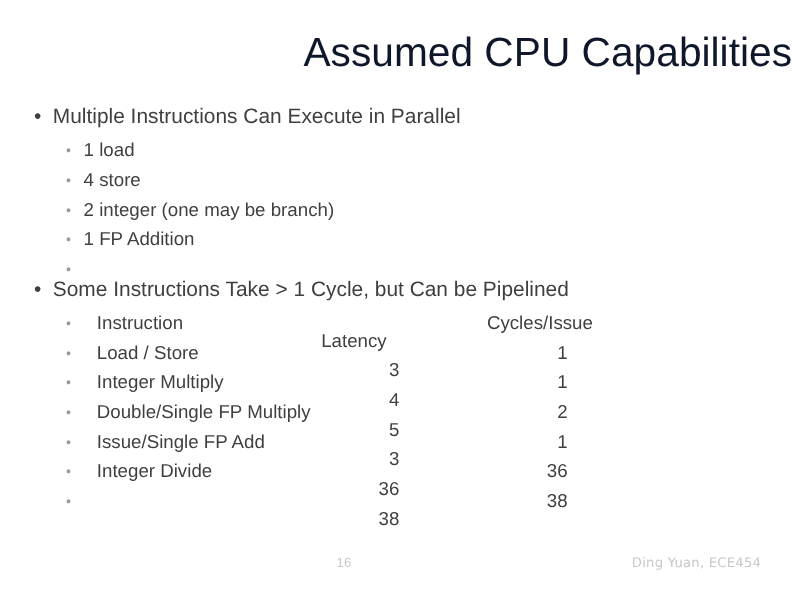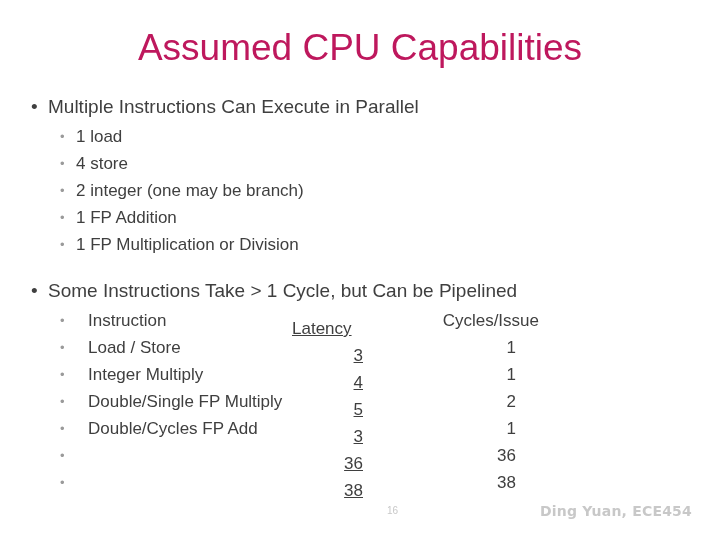--- a/index.html
+++ b/index.html
@@ -20,25 +20,25 @@
     height: 540px;
     background: #ffffff;
   }
 
   
   .slide-title {
     position: absolute;
     left: 0;
     top: 26px;
     width: 720px;
-    text-align: center;
+    text-align: right;
     font-size: 37px;
     line-height: 44px;
     font-weight: 400;
-    color: #be185d;
+    color: #0f172a;
     letter-spacing: 0px;
   }
 
   
   .body {
     position: absolute;
     left: 0;
     top: 92px;
     width: 720px;
   }
@@ -102,24 +102,23 @@
   .trow .c-name {
     position: absolute;
     left: 76px;
     top: 0;
     white-space: nowrap;
     margin-left: 12px;
   }
   .trow .c-lat {
     position: absolute;
     left: 250px;
-    top: 8px;
+    top: 16px;
     width: 113px;
     text-align: right;
-    text-decoration: underline;
   }
   .trow .c-cyc {
     position: absolute;
     left: 390px;
     top: 0;
     width: 126px;
     text-align: right;
   }
   .trow.header .c-lat {
     text-align: left;
@@ -131,35 +130,34 @@
     left: 399px;
     width: 140px;
   }
 
   
   .footer-page {
     position: absolute;
     left: 306px;
     top: 503px;
     width: 92px;
-    text-align: right;
-    font-size: 10px;
+    text-align: left;
+    font-size: 12px;
     line-height: 16px;
     color: #c8c8c8;
   }
   .footer-credit {
     position: absolute;
     right: 28px;
     top: 503px;
-    font-size: 14px;
+    font-size: 12px;
     line-height: 16px;
     color: #c8c8c8;
     font-family: "DejaVu Sans", sans-serif;
     letter-spacing: 0.2px;
-    font-weight: bold;
   }
 </style>
 </head>
 <body>
 
 <div class="slide">
 
   <div class="slide-title">Assumed CPU Capabilities</div>
 
   <div class="body">
@@ -181,21 +179,20 @@
       <div class="l2">
         <span class="bullet-dot">•</span>
         <span>2 integer (one may be branch)</span>
       </div>
       <div class="l2">
         <span class="bullet-dot">•</span>
         <span>1 FP Addition</span>
       </div>
       <div class="l2">
         <span class="bullet-dot">•</span>
-        <span>1 FP Multiplication or Division</span>
       </div>
     </div>
 
     <div class="gap-between"></div>
 
     <div class="l1">
       <span class="bullet-dot">•</span>
       <span>Some Instructions Take &gt; 1 Cycle, but Can be Pipelined</span>
     </div>
 
@@ -224,27 +221,28 @@
 
       <div class="trow">
         <span class="bullet-dot">•</span>
         <span class="c-name">Double/Single FP Multiply</span>
         <span class="c-lat">5</span>
         <span class="c-cyc">2</span>
       </div>
 
       <div class="trow">
         <span class="bullet-dot">•</span>
-        <span class="c-name">Double/Cycles FP Add</span>
+        <span class="c-name">Issue/Single FP Add</span>
         <span class="c-lat">3</span>
         <span class="c-cyc">1</span>
       </div>
 
       <div class="trow">
         <span class="bullet-dot">•</span>
+        <span class="c-name">Integer Divide</span>
         <span class="c-lat">36</span>
         <span class="c-cyc">36</span>
       </div>
 
       <div class="trow">
         <span class="bullet-dot">•</span>
         <span class="c-lat">38</span>
         <span class="c-cyc">38</span>
       </div>
 

